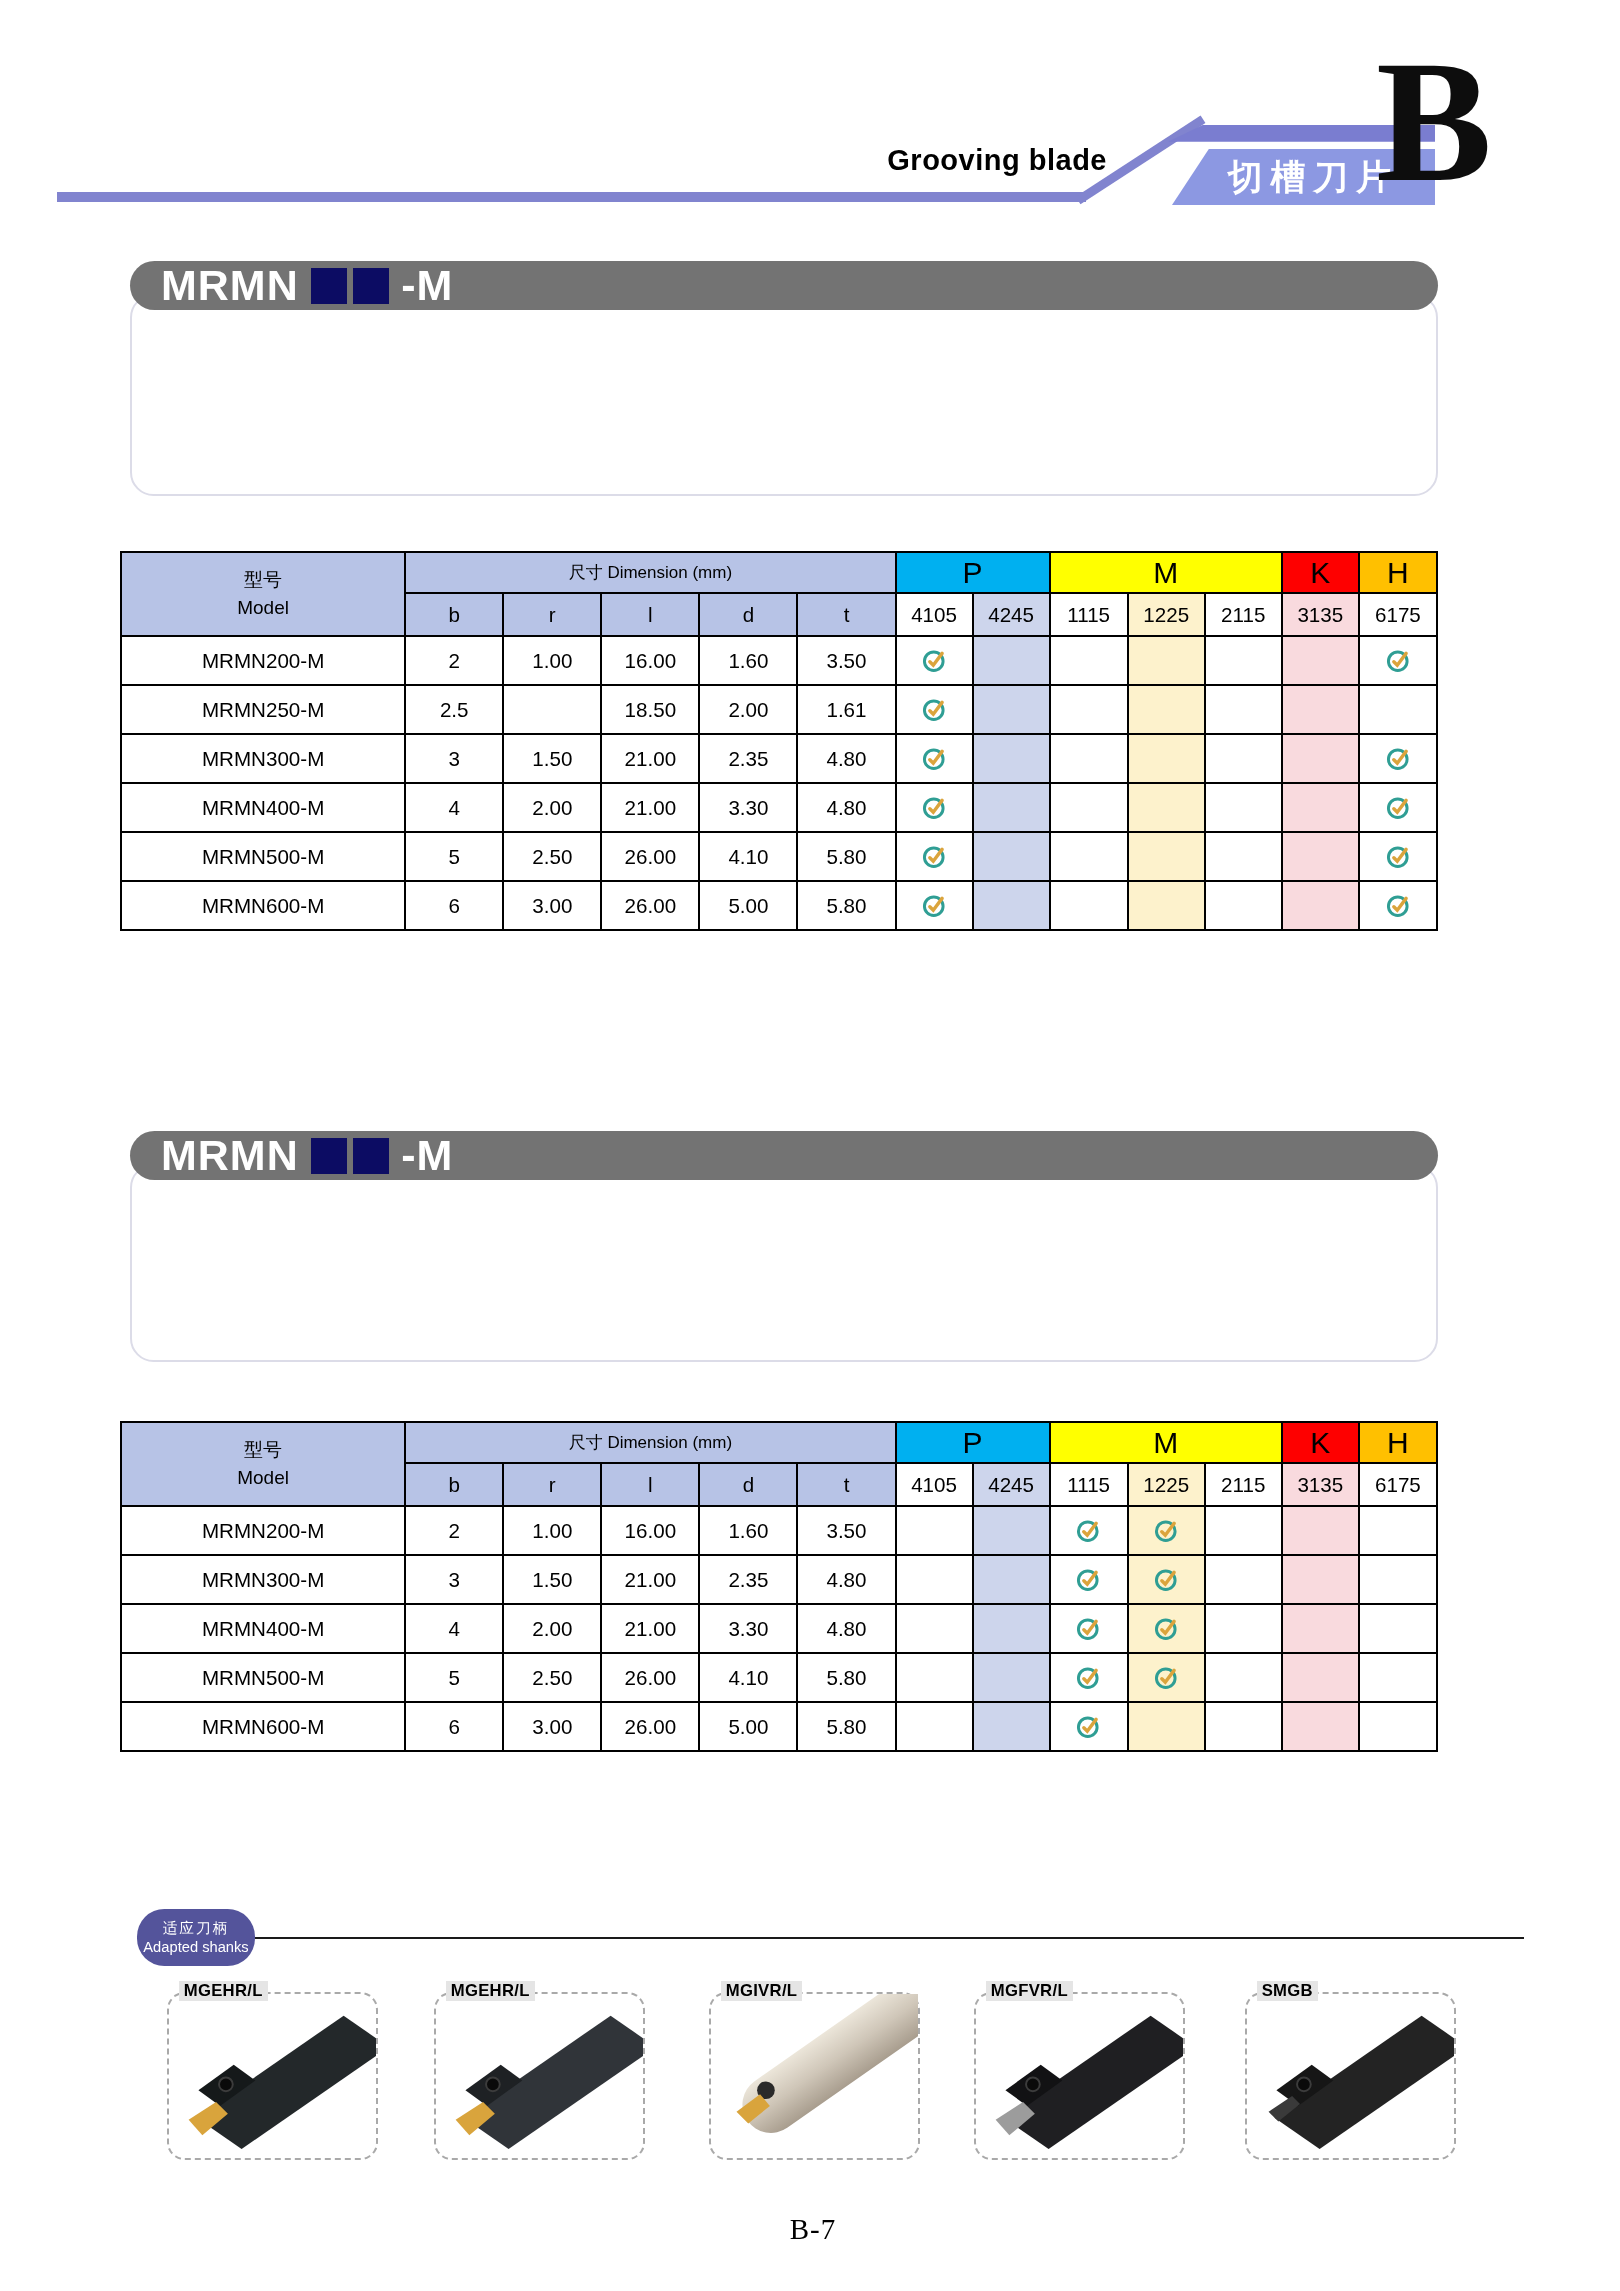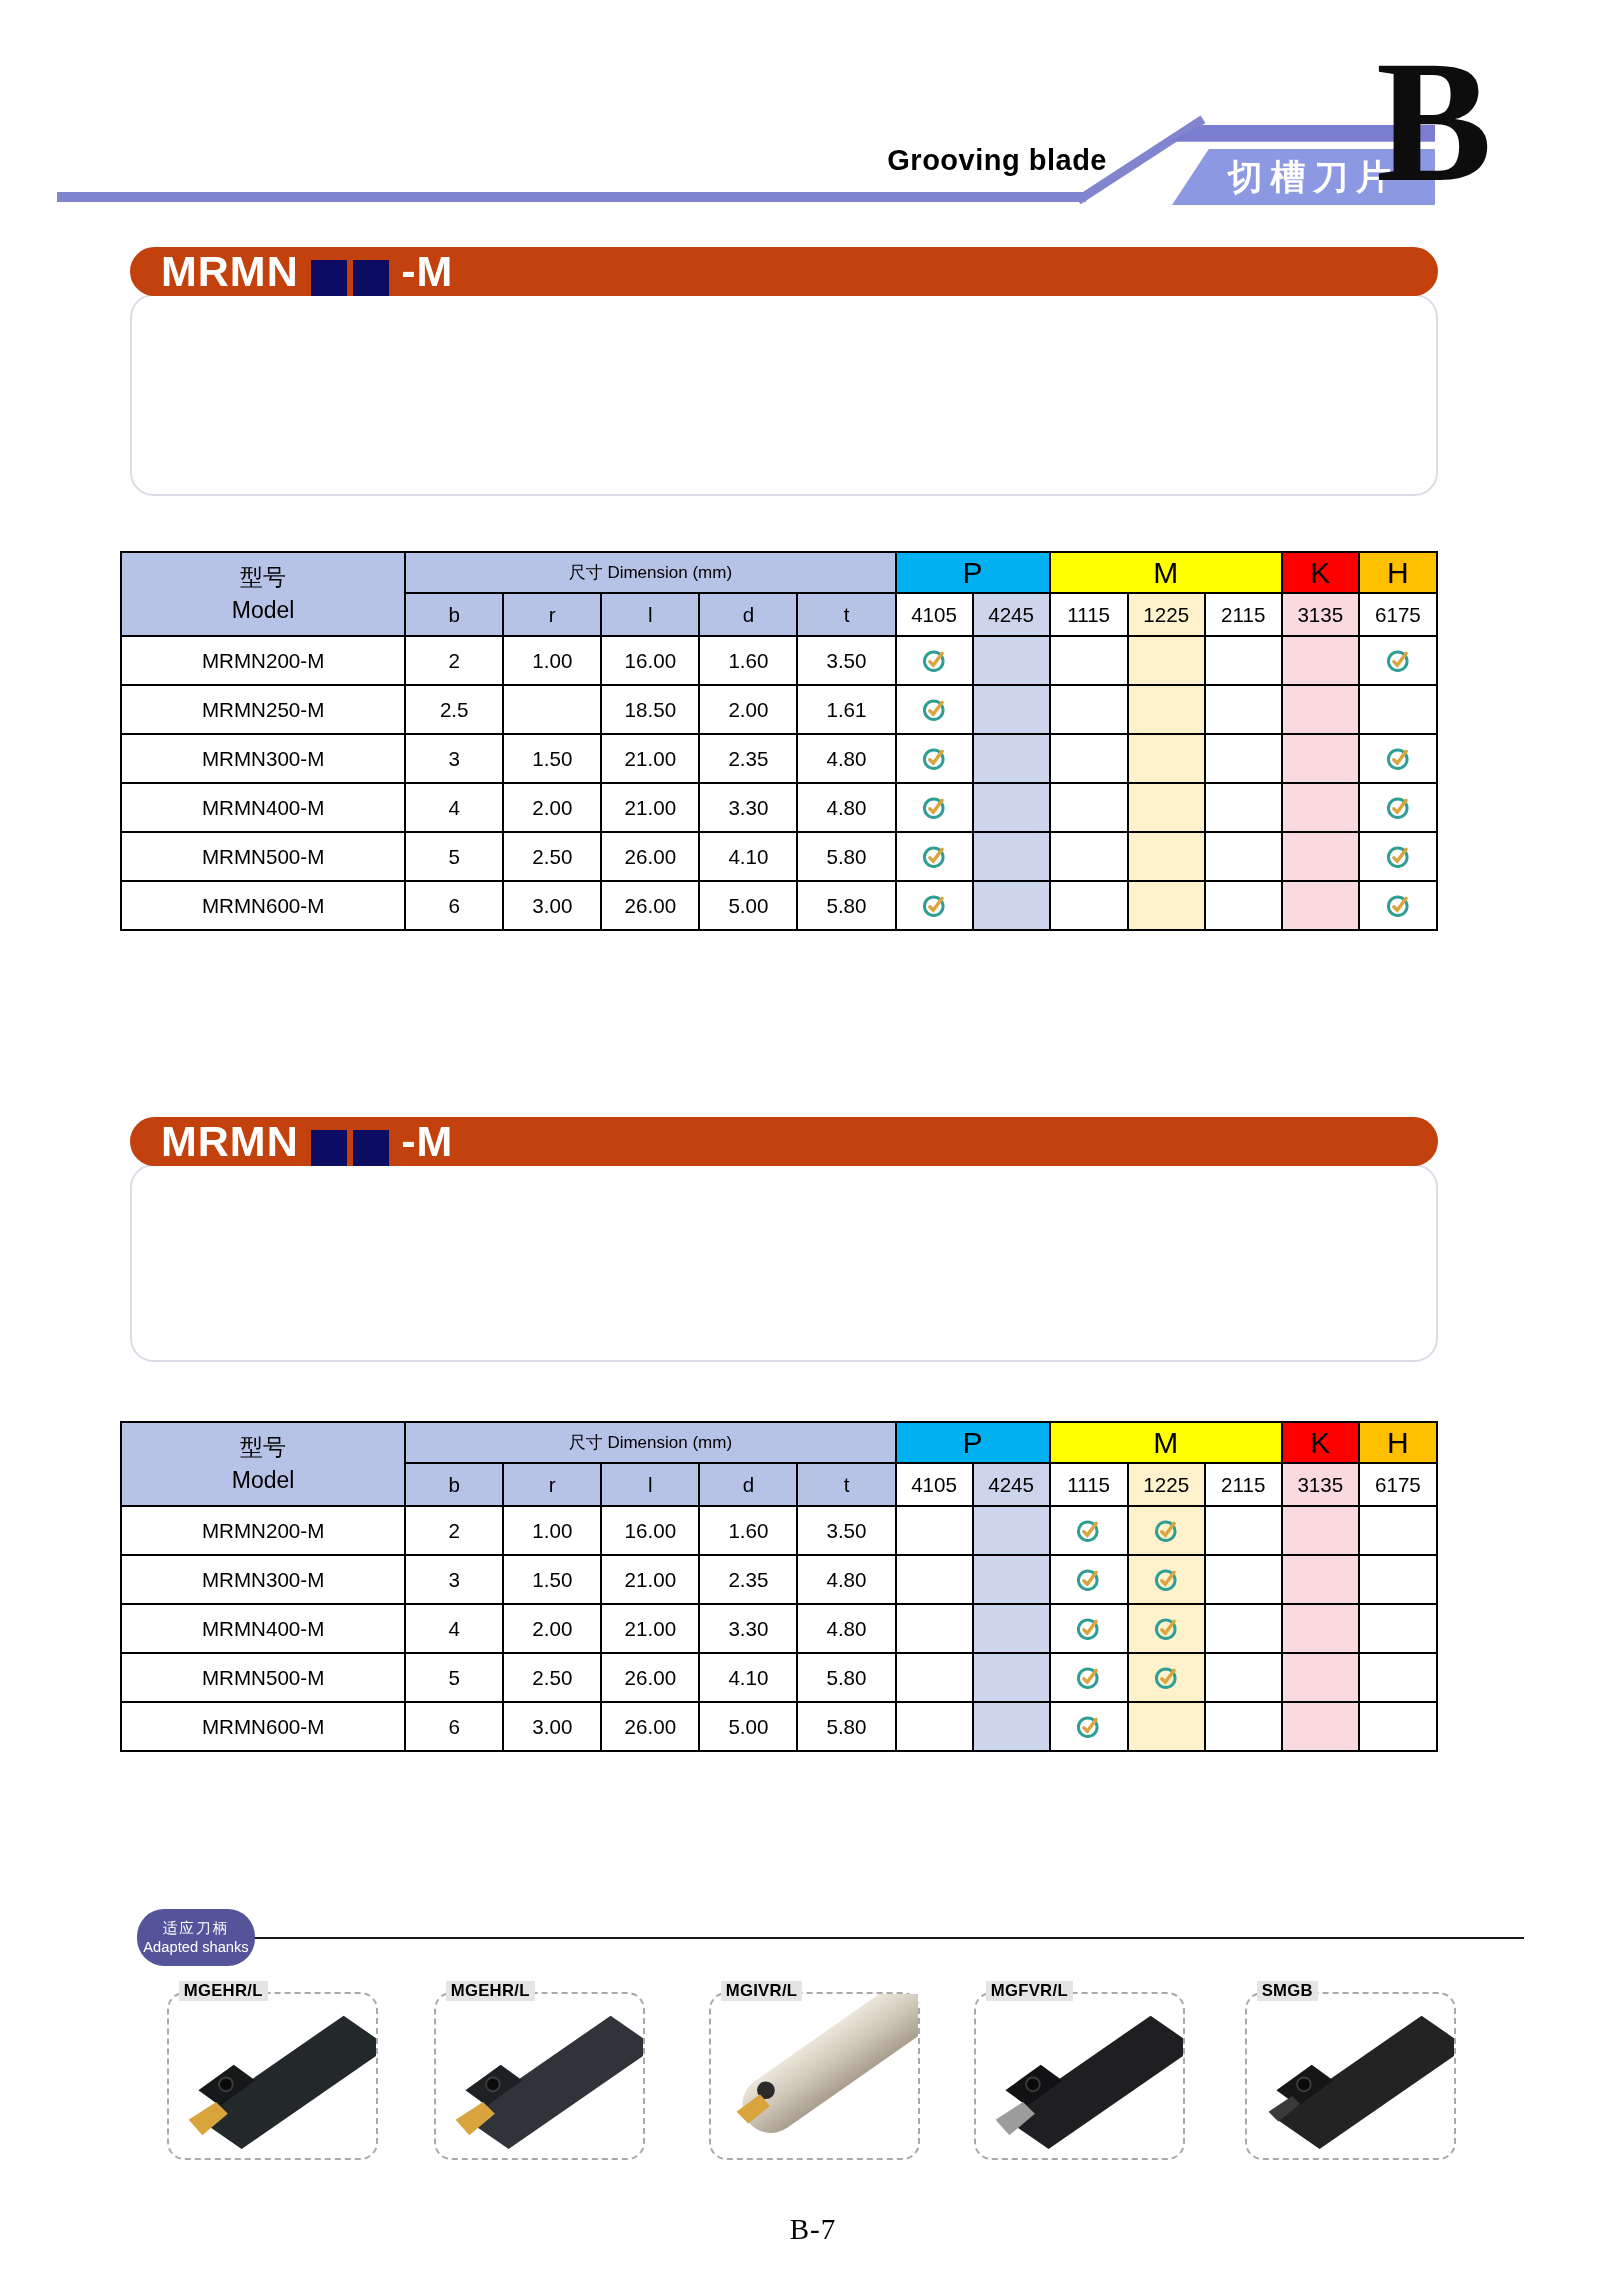--- a/index.html
+++ b/index.html
@@ -13,38 +13,38 @@
   .gb-title{left:627px;top:144px;width:480px;text-align:right;font-size:29px;font-weight:600;letter-spacing:0.5px;}
   .top-rule{left:57px;top:192px;width:1029px;height:9.8px;background:#8184cf;}
   .diag-line{left:1078px;top:196px;width:149px;height:8.8px;background:#8184cf;transform:rotate(-33deg);transform-origin:left center;}
   .top-stripe{left:1168px;top:125px;width:267px;height:16.7px;background:#7a7dd0;clip-path:polygon(13% 0,100% 0,100% 100%,0 100%);}
   .title-para{left:1172px;top:149px;width:263px;height:56px;background:#8c98e2;clip-path:polygon(14% 0,100% 0,100% 100%,0 100%);
     display:flex;align-items:center;justify-content:center;}
   .title-para .zh{color:#fff;font-size:35px;font-weight:bold;letter-spacing:7.8px;padding-left:19.6px;}
   .big-b{left:1376px;top:35px;font-family:"Liberation Serif",serif;font-weight:bold;font-size:174px;line-height:1;color:#0d0d0d;z-index:5;}
 
   
-  .banner{left:130px;width:1308px;height:49px;background:#c2410c;border-radius:25.5px;z-index:3;
-    display:flex;align-items:flex-end;padding-left:31px;box-sizing:border-box;}
+  .banner{left:130px;width:1308px;height:49px;background:#737373;border-radius:25.5px;z-index:3;
+    display:flex;align-items:center;padding-left:31px;box-sizing:border-box;margin-top:14px;}
   .banner .pfx,.banner .sfx{color:#fff;font-size:43px;font-weight:bold;letter-spacing:1px;}
   .banner .sq{display:inline-block;width:36px;height:36px;background:#0c0c63;margin-left:6.9px;}
   .banner .sq.first{margin-left:11.8px;}
   .banner .sfx{margin-left:11.8px;}
   .card{left:130px;width:1308px;background:#fff;border:2px solid #dcdce8;border-radius:23.5px;z-index:1;box-sizing:border-box;}
   .prod-label{width:176px;text-align:center;font-size:25.5px;letter-spacing:1px;}
 
   
   .tbl-wrap{left:120px;width:1319px;}
   table.spec{border-collapse:collapse;table-layout:fixed;width:1318px;}
   .spec th,.spec td{border:2.5px solid #000;text-align:center;vertical-align:middle;padding:0;font-weight:normal;overflow:hidden;}
   .spec thead tr.r1 th{height:39px;}
   .spec thead tr.r2 th{height:41px;font-size:20.6px;}
   .spec tbody td{height:47px;font-size:20.6px;background:#fff;}
   .c-blue{background:#b7c3e6;}
-  .mh{font-size:23px;line-height:1.45;}
+  .mh{font-size:19px;line-height:1.45;}
   .dimh{font-size:17px;}
   .grp{font-size:30px;font-weight:600;}
   .sub{background:#fff;}
   .chk{display:inline-block;width:26.5px;height:26.5px;vertical-align:middle;}
 
   
   .shank-pill{left:137px;top:1909px;width:118px;height:57px;background:#54549b;border-radius:27.4px;color:#fff;
     display:flex;flex-direction:column;align-items:center;justify-content:center;line-height:1.25;z-index:2;}
   .shank-pill .zh{font-size:14.7px;letter-spacing:2px;}
   .shank-pill .en{font-size:14.7px;}

